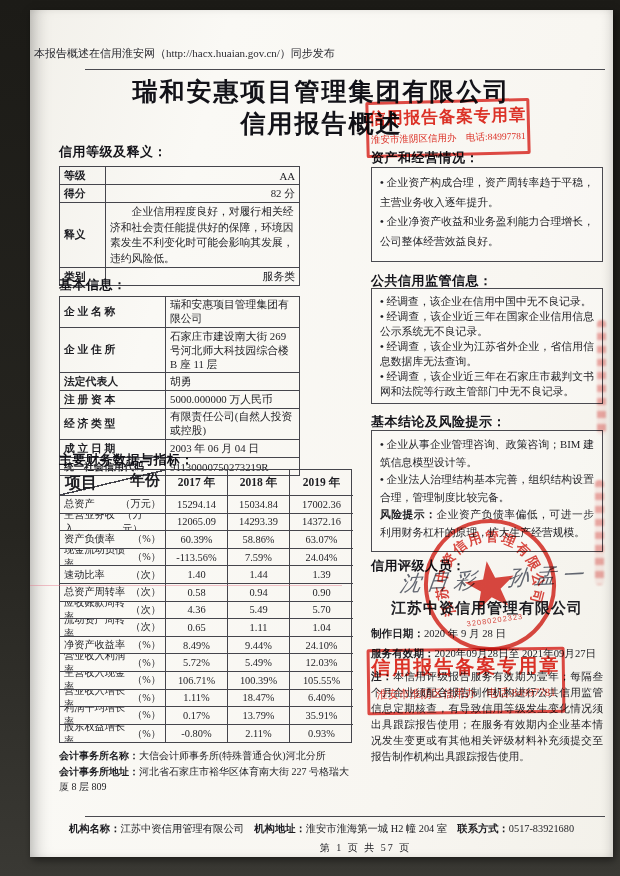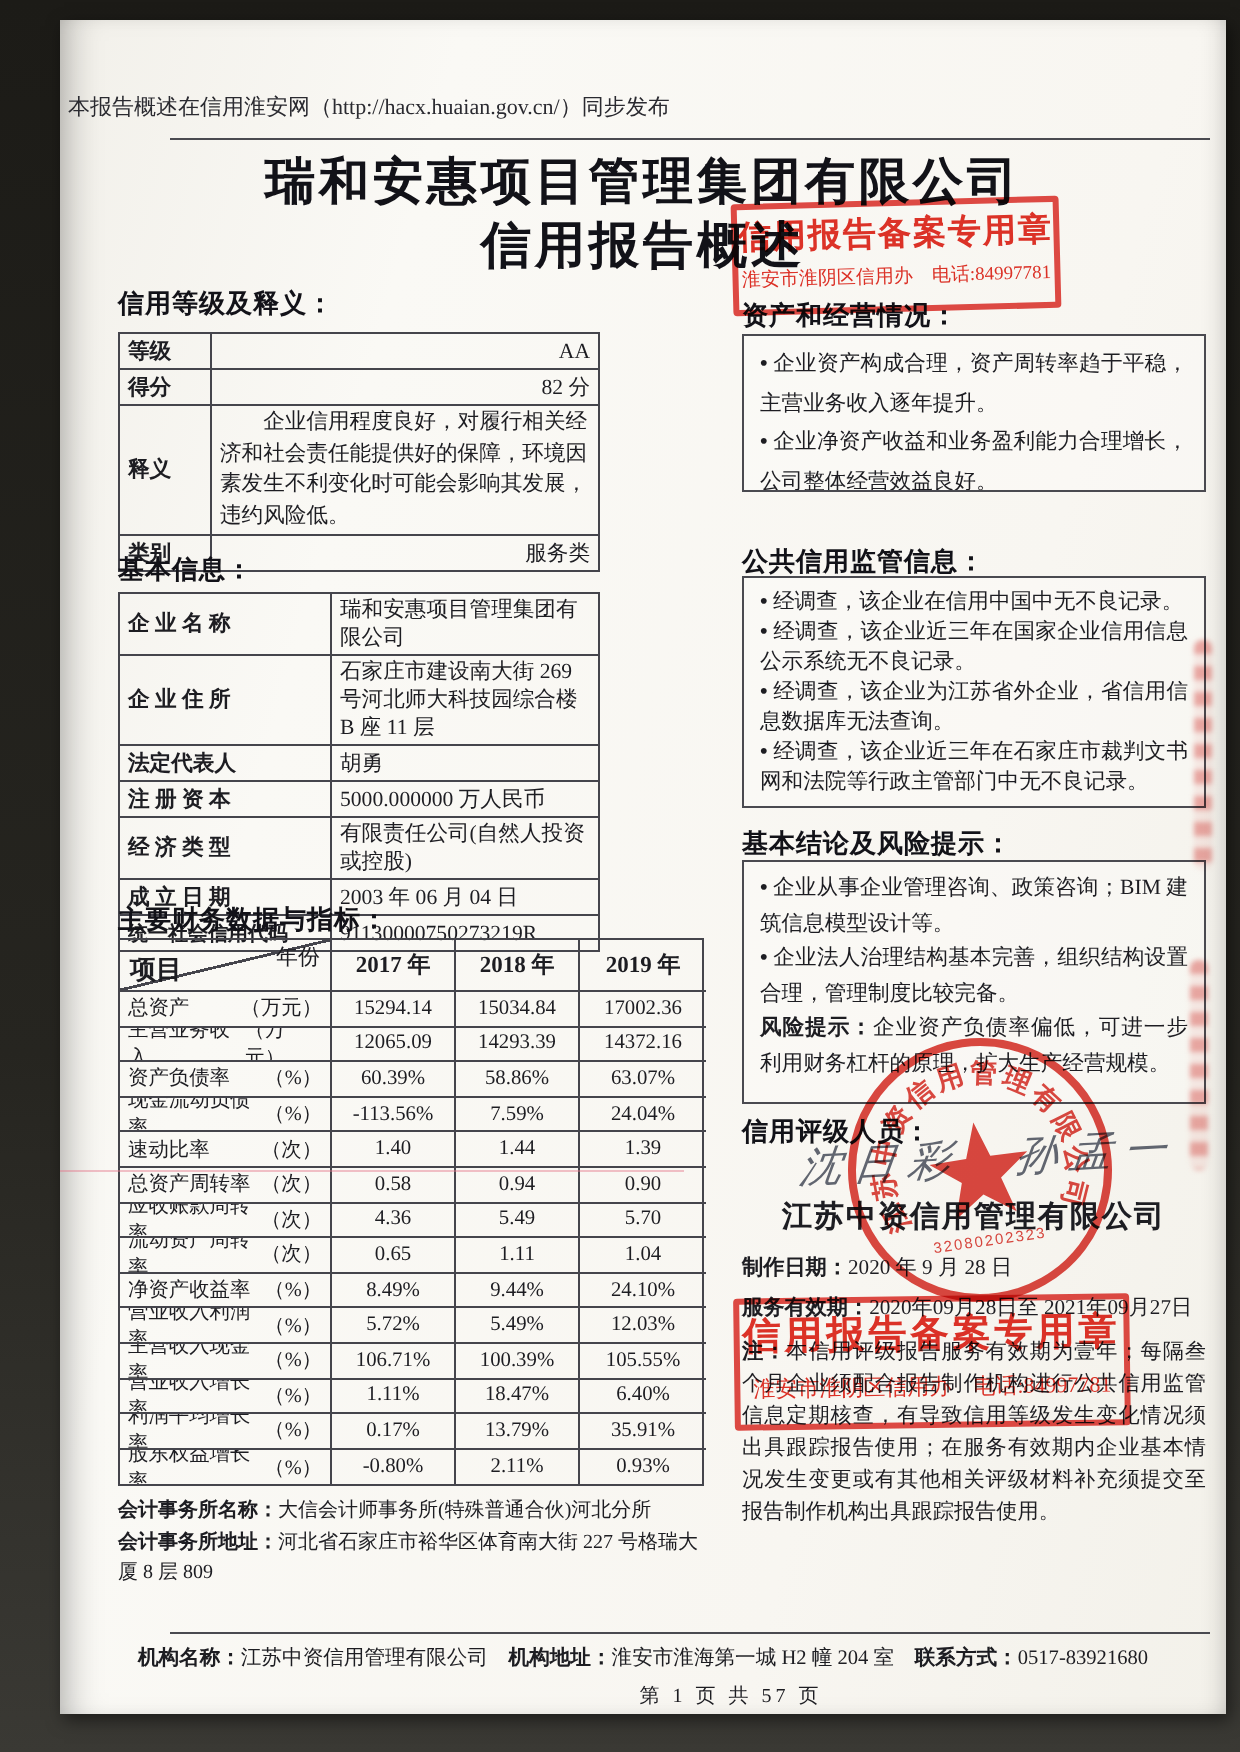--- a/index.html
+++ b/index.html
@@ -30,22 +30,22 @@
   .frow { display:grid; grid-template-columns:106px 62px 62px 63px; }
   .fcell { border-right:1px solid #45454c; border-bottom:1px solid #45454c; font-size:10.4px;
            display:flex; align-items:center; justify-content:center; height:17.6px; overflow:hidden; }
   .frow .fcell:last-child { border-right:none;text-align:right; }
   .frow:last-child .fcell { border-bottom:none; }
   .fhead { height:26px; font-weight:700; font-size:11.5px; }
   .flabel { justify-content:space-between; padding:0 4px; font-size:10.2px; }
   .corner { position:relative; }
   .corner::before { content:""; position:absolute; inset:0;
      background:linear-gradient(to bottom right, transparent calc(50% - .7px), #45454c calc(50% - .7px), #45454c calc(50% + .7px), transparent calc(50% + .7px)); }
-  .corner .ct { position:absolute; top:1px; right:5px; font-size:11px; font-weight:400; }
-  .corner .cb { position:absolute; bottom:1px; left:5px; font-size:13px; font-weight:700; }
+  .corner .ct { position:absolute; top:1px; right:5px; font-size:15px; font-weight:700; }
+  .corner .cb { position:absolute; bottom:1px; left:5px; font-size:16px; font-weight:700; }
 
   .acct { font-size:10px; line-height:14.5px; width:300px; }
   .acct b { font-weight:700; }
 
   .foot-divider { top:806px; left:55px; right:8px; border-top:1.2px solid #4a4a50; }
   .footer-line { top:812px; left:0; width:100%; text-align:center; font-size:10.3px; }
   .footer-line b { font-weight:700; }
   .page-ind { top:831px; left:0; width:100%; text-align:center; font-size:10px; letter-spacing:2px;margin-left:44px; }
 
   
@@ -304,21 +304,21 @@
     </div>
 
     <div class="abs acct" style="left:29px;top:739px">
       <b>会计事务所名称：</b><span>大信会计师事务所(特殊普通合伙)河北分所</span>
     </div>
     <div class="abs acct" style="left:29px;top:755px;width:293px">
       <b>会计事务所地址：</b><span>河北省石家庄市裕华区体育南大街 227 号格瑞大厦 8 层 809</span>
     </div>
 
     <div class="abs sec-h rcol-h" style="top:139px">资产和经营情况：</div>
-    <ul class="abs rbox" style="top:157px;height:79px;line-height:19.5px">
+    <ul class="abs rbox" style="top:157px;height:95px;line-height:19.5px">
       <li>企业资产构成合理，资产周转率趋于平稳，主营业务收入逐年提升。</li>
       <li>企业净资产收益和业务盈利能力合理增长，公司整体经营效益良好。</li>
     </ul>
 
     <div class="abs sec-h rcol-h" style="top:262px">公共信用监管信息：</div>
     <ul class="abs rbox" style="top:278px;height:116px;line-height:15px">
       <li>经调查，该企业在信用中国中无不良记录。</li>
       <li>经调查，该企业近三年在国家企业信用信息公示系统无不良记录。</li>
       <li>经调查，该企业为江苏省外企业，省信用信息数据库无法查询。</li>
       <li>经调查，该企业近三年在石家庄市裁判文书网和法院等行政主管部门中无不良记录。</li>

